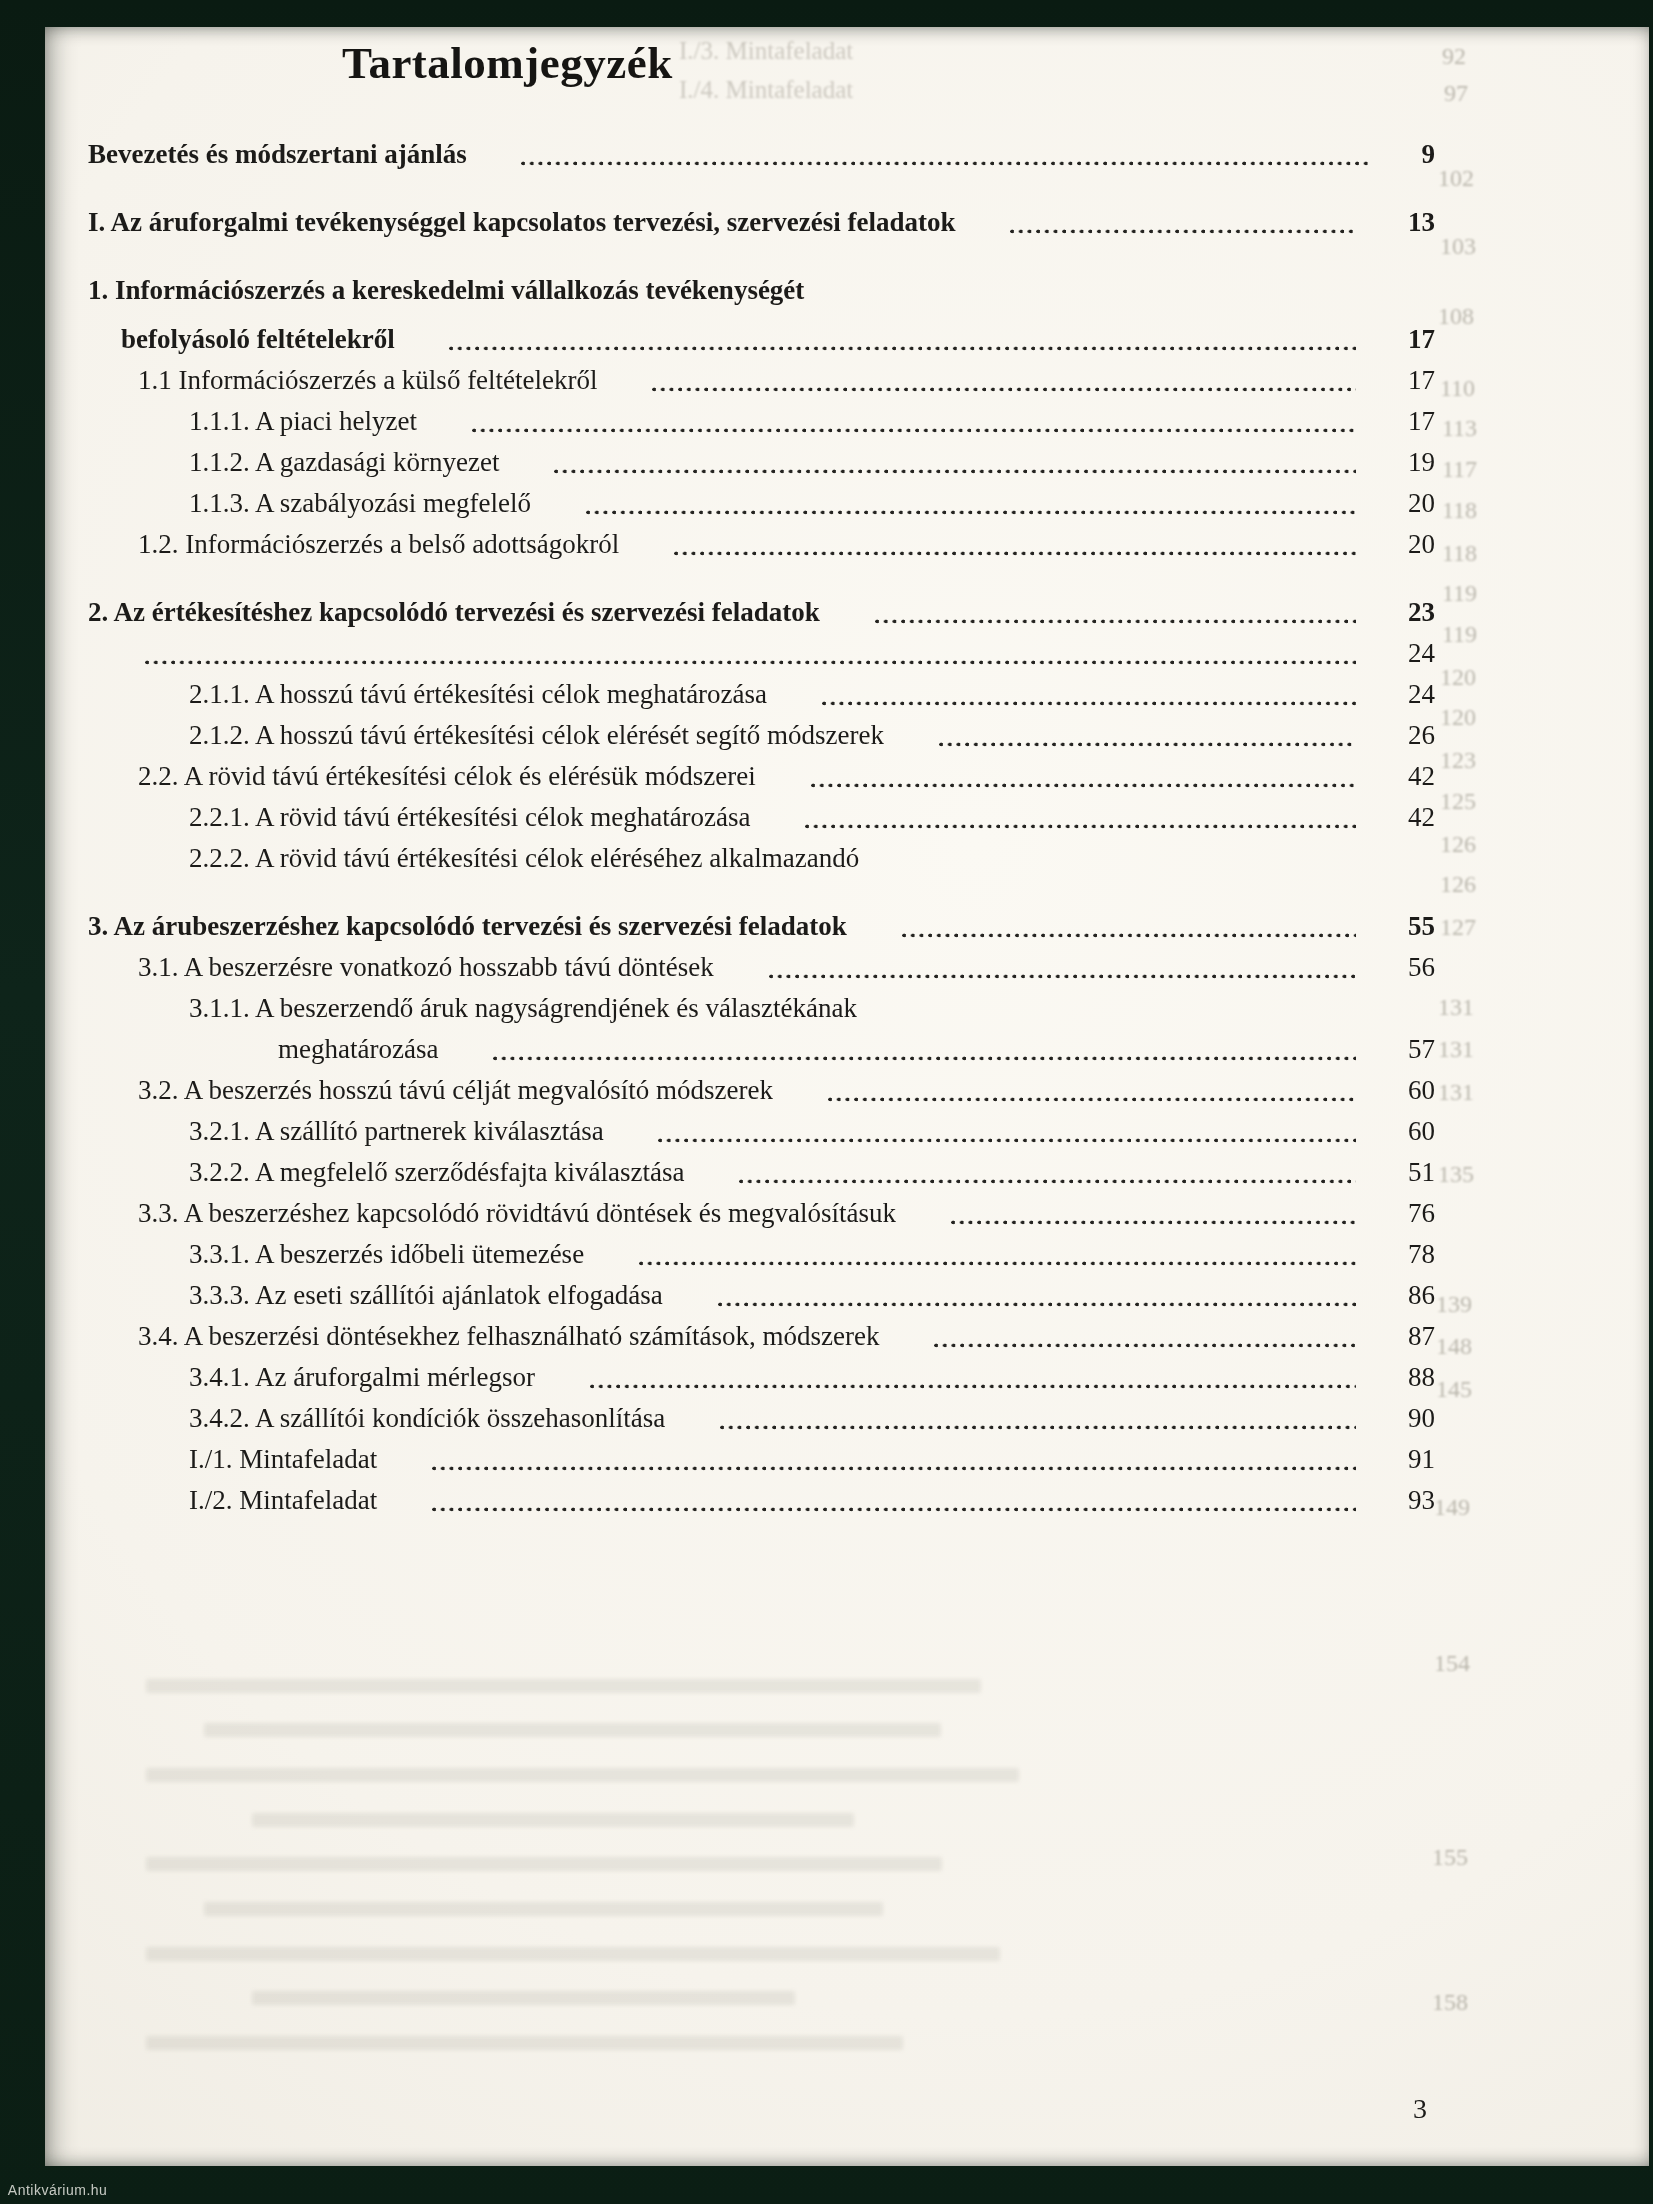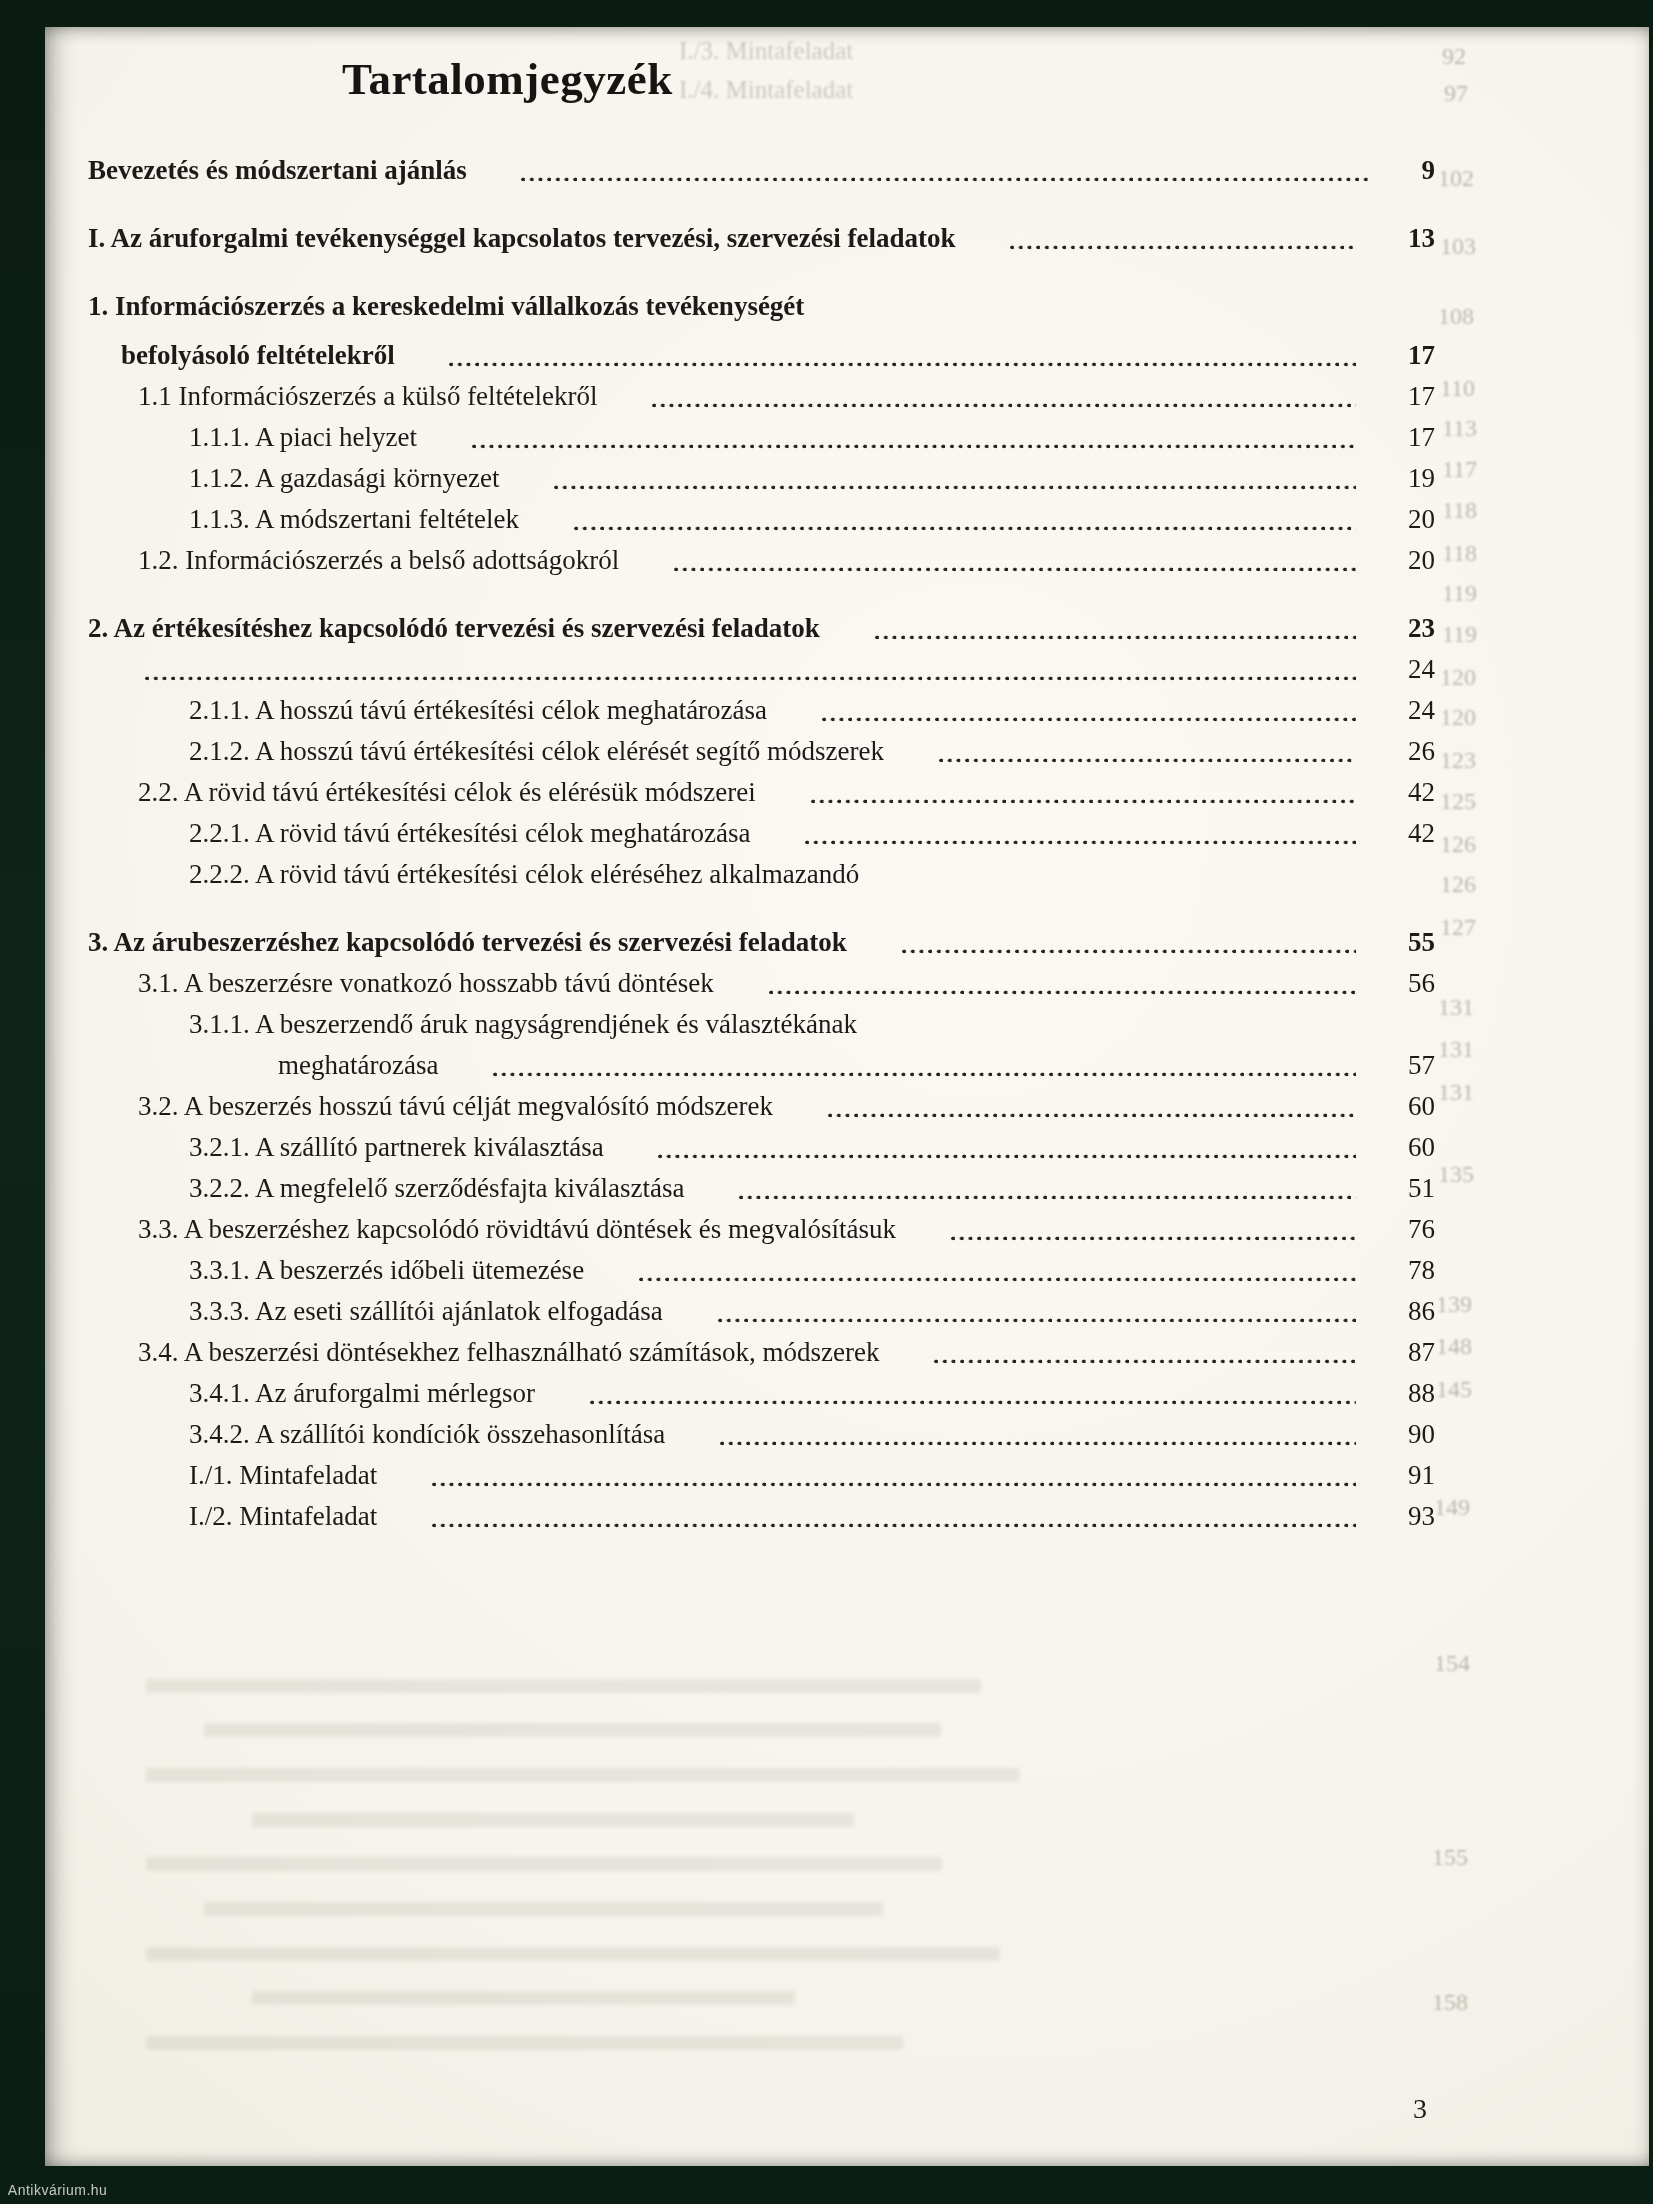--- a/index.html
+++ b/index.html
@@ -21,21 +21,21 @@
     box-shadow:
       inset 15.5px 0 27px -11.6px rgba(15, 25, 18, 0.45),
       inset -7.8px 0 21.3px -11.6px rgba(15, 25, 18, 0.28),
       inset 0 11.6px 19.4px -13.6px rgba(15, 25, 18, 0.40),
       inset 0 -11.6px 19.4px -13.6px rgba(15, 25, 18, 0.35);
     color: #1c1b19;
   }
 
   .content {
     position: absolute;
-    left: 43px; right: 214px; top: 16px;
+    left: 43px; right: 214px; top: 0;
   }
 
   .title {
     font-size: 45px;
     font-weight: 700;
     letter-spacing: 0.5px;
     margin: 9.7px 0 45px 254px;
     color: #161513;
   }
 
@@ -156,21 +156,21 @@
           </div>
           <div class="entry">
             <div class="line ind-l2 row">
               <span class="txt">1.1.2. A gazdasági környezet</span>
               <span class="dots"></span>
               <span class="pg">19</span>
             </div>
           </div>
           <div class="entry">
             <div class="line ind-l2 row">
-              <span class="txt">1.1.3. A módszertani feltételek</span>
+              <span class="txt">1.1.3. A szabályozási megfelelő</span>
               <span class="dots"></span>
               <span class="pg">20</span>
             </div>
           </div>
           <div class="entry">
             <div class="line ind-l1 row">
               <span class="txt">1.2. Információszerzés a belső adottságokról</span>
               <span class="dots"></span>
               <span class="pg">20</span>
             </div>

